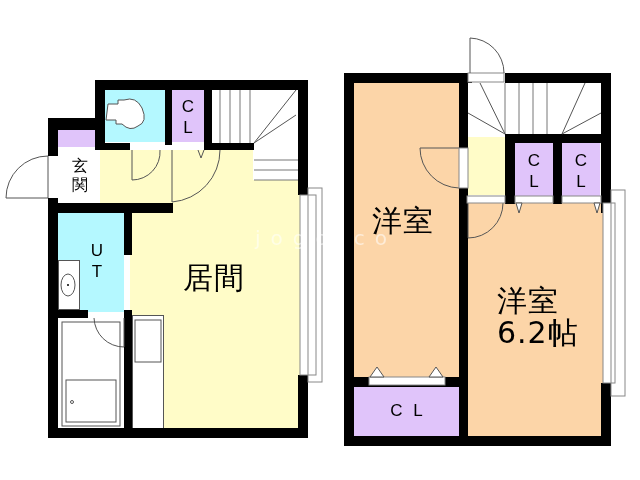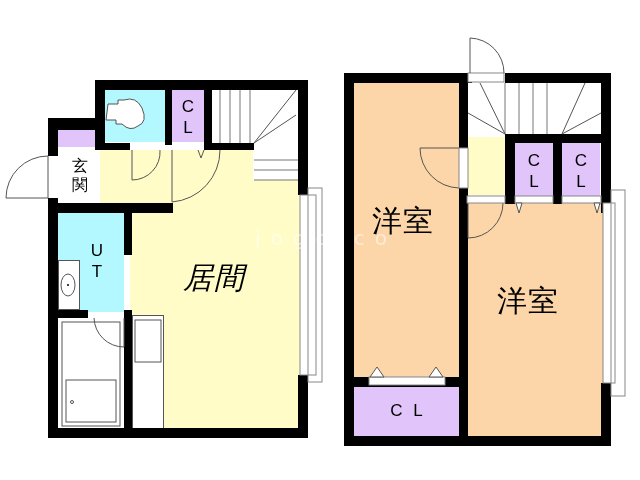--- a/index.html
+++ b/index.html
@@ -77,21 +77,21 @@
     <rect x="62" y="322" width="58" height="104" fill="none" stroke="#555"></rect>
     <rect x="66" y="380" width="50" height="42" fill="none" stroke="#555"></rect>
     <circle cx="72" cy="402" r="1.5" fill="none" stroke="#555"></circle>
 
     <rect x="135" y="320" width="26" height="42" fill="none" stroke="#555"></rect>
 
     <rect x="300" y="195" width="16" height="180" fill="#fff" stroke="#888"></rect>
     <rect x="308" y="188" width="14" height="194" fill="none" stroke="#888"></rect>
   </svg>
 
-  <div class="label big" style="left:183px;top:262px;font-style:italic;">
+  <div class="label big" style="left:183px;top:262px;">
     <div>居間</div>
   </div>
   <div class="label small" style="left:68px;top:156px;width:20px;font-size:16px;word-break:break-all;">玄関</div>
   <div class="label cl" style="left:88px;top:240px;width:18px;">
     <div>U</div>
     <div>T</div>
   </div>
   <div class="label cl" style="left:177px;top:96px;width:22px;">
     <div>C</div>
     <div>L</div>
@@ -151,20 +151,21 @@
 
     <rect x="603" y="203" width="12" height="180" fill="#fff" stroke="#888"></rect>
     <rect x="611" y="190" width="14" height="206" fill="none" stroke="#888"></rect>
   </svg>
 
   <div class="label big" style="left:372px;top:205px;">
     <div>洋室</div>
   </div>
   <div class="label big" style="left:497px;top:285px;">
     <div>洋室</div>
+    <div>6.2帖</div>
   </div>
   <div class="label cl" style="left:523px;top:150px;width:22px;">
     <div>C</div>
     <div>L</div>
   </div>
   <div class="label cl" style="left:570px;top:150px;width:22px;">
     <div>C</div>
     <div>L</div>
   </div>
   <div class="label cl" style="left:353px;top:400px;width:107px;word-spacing:6px;">C L</div>

